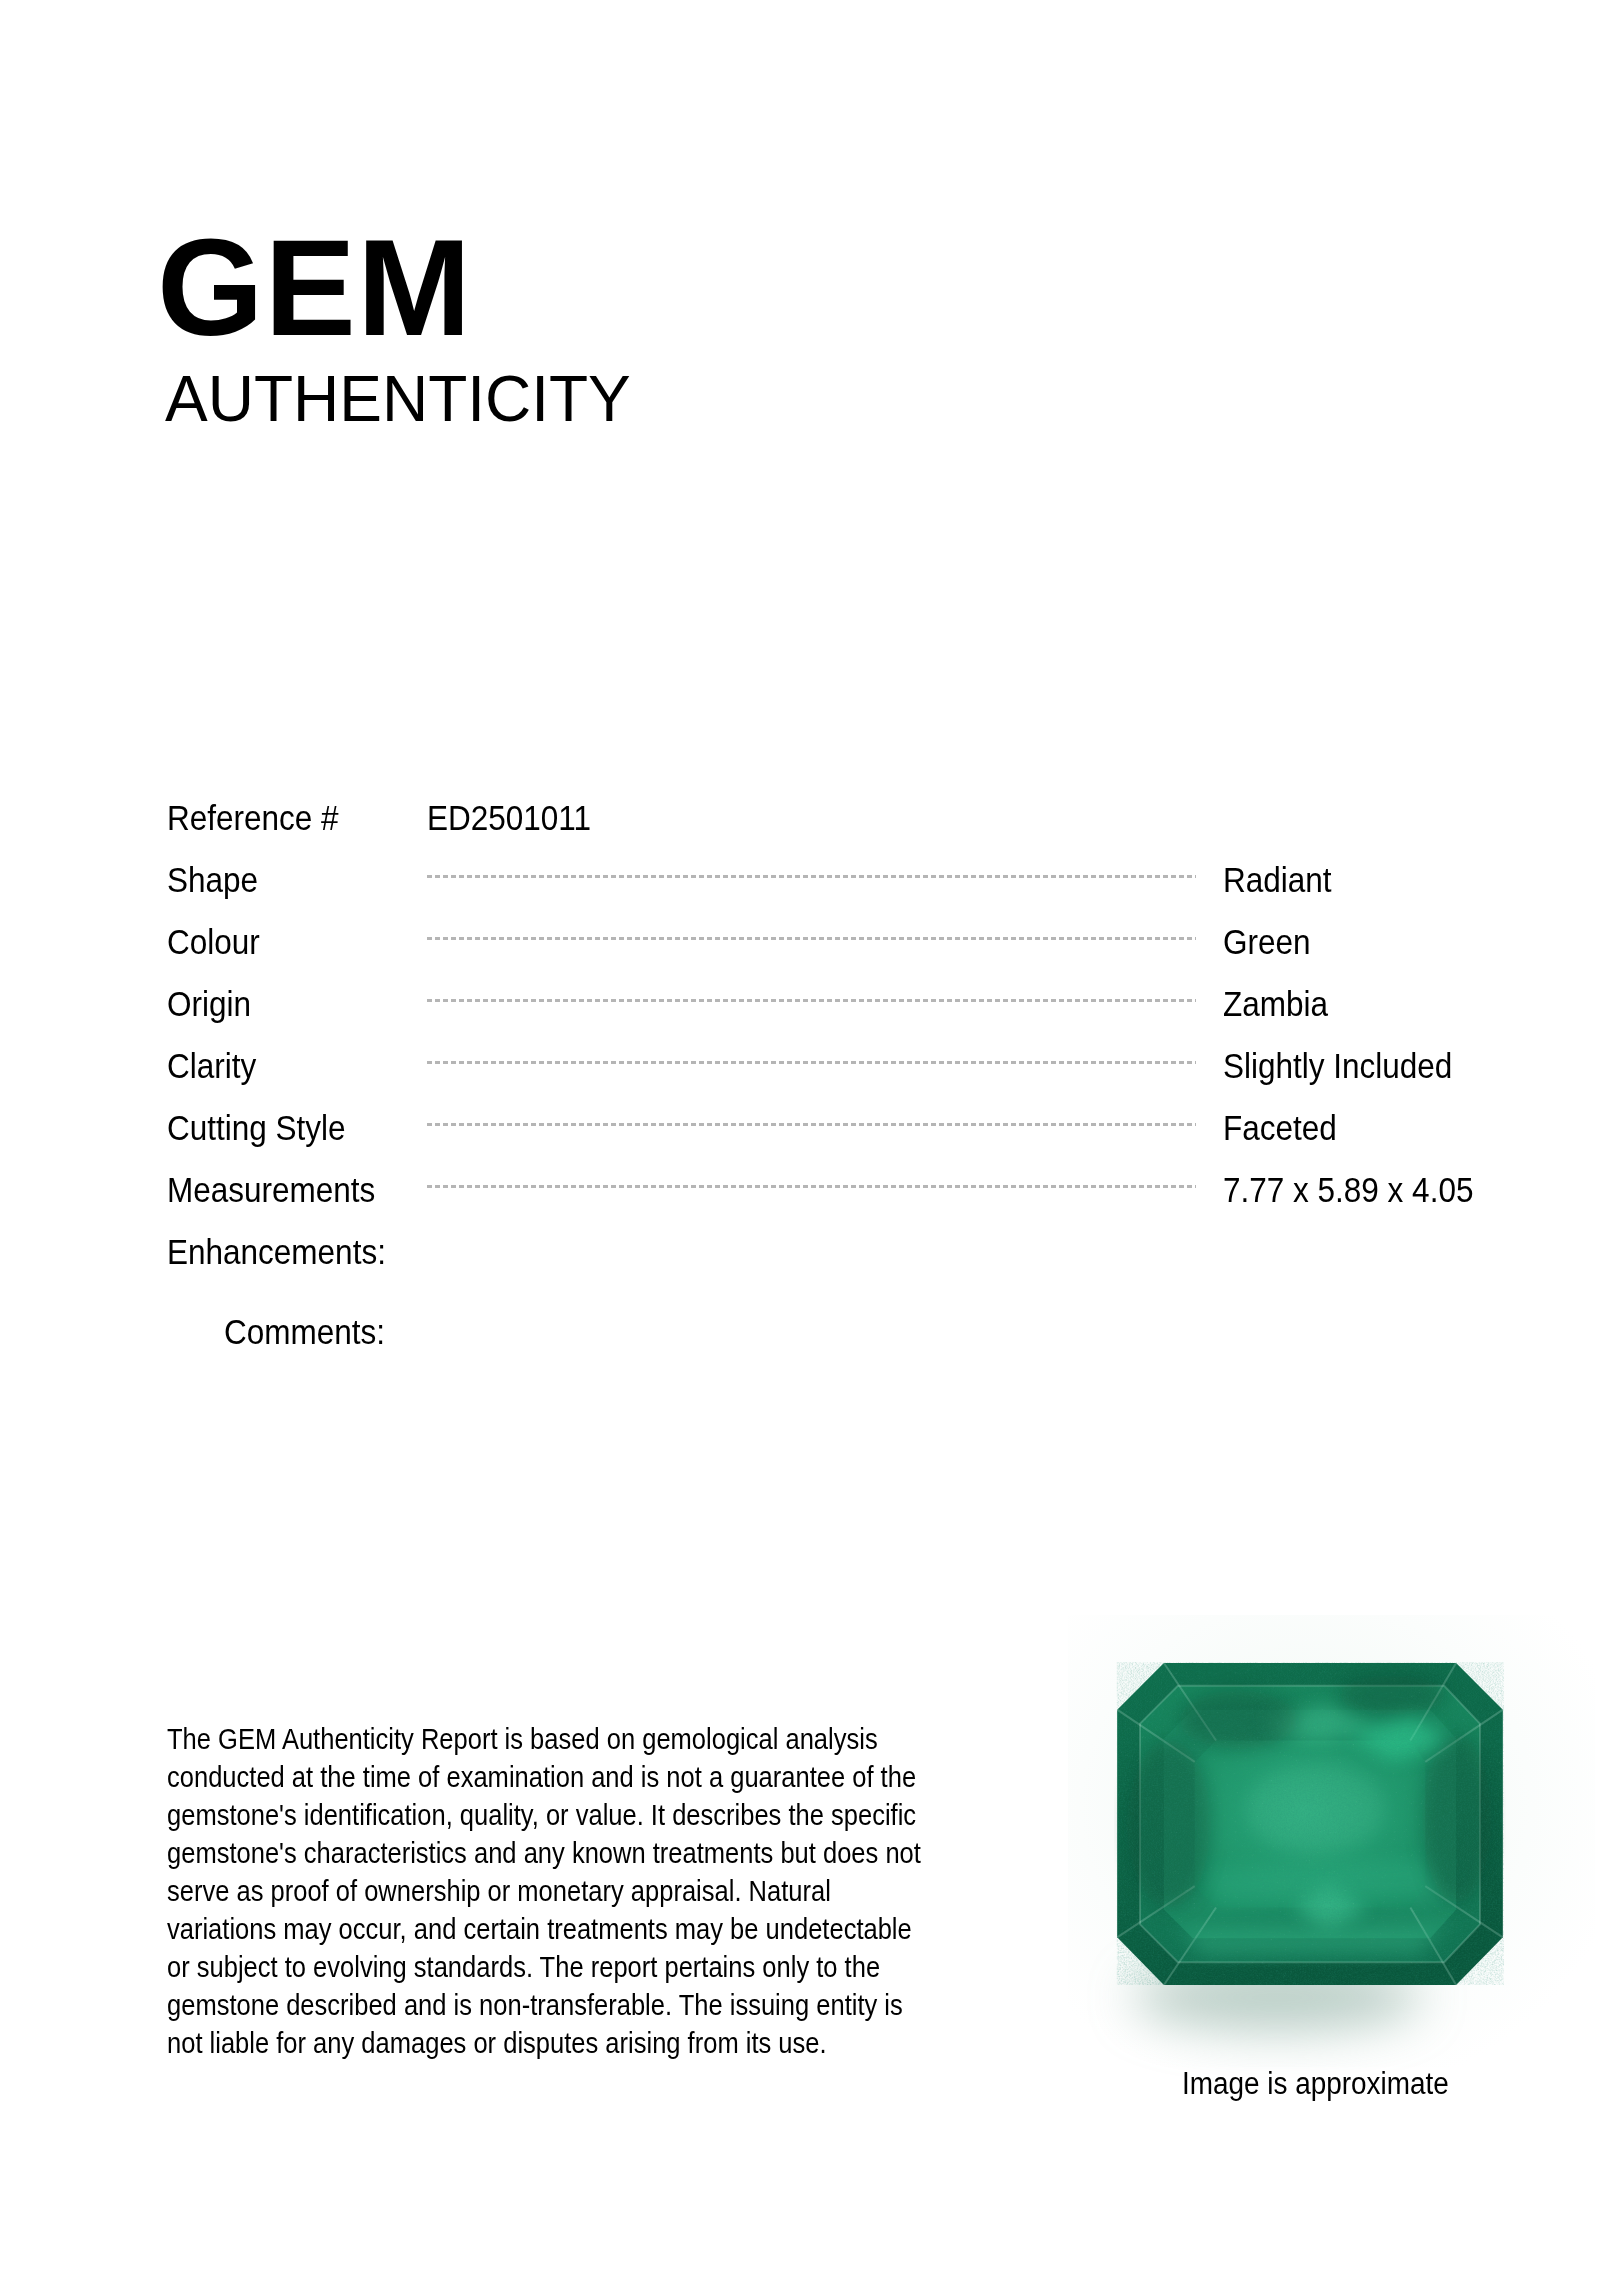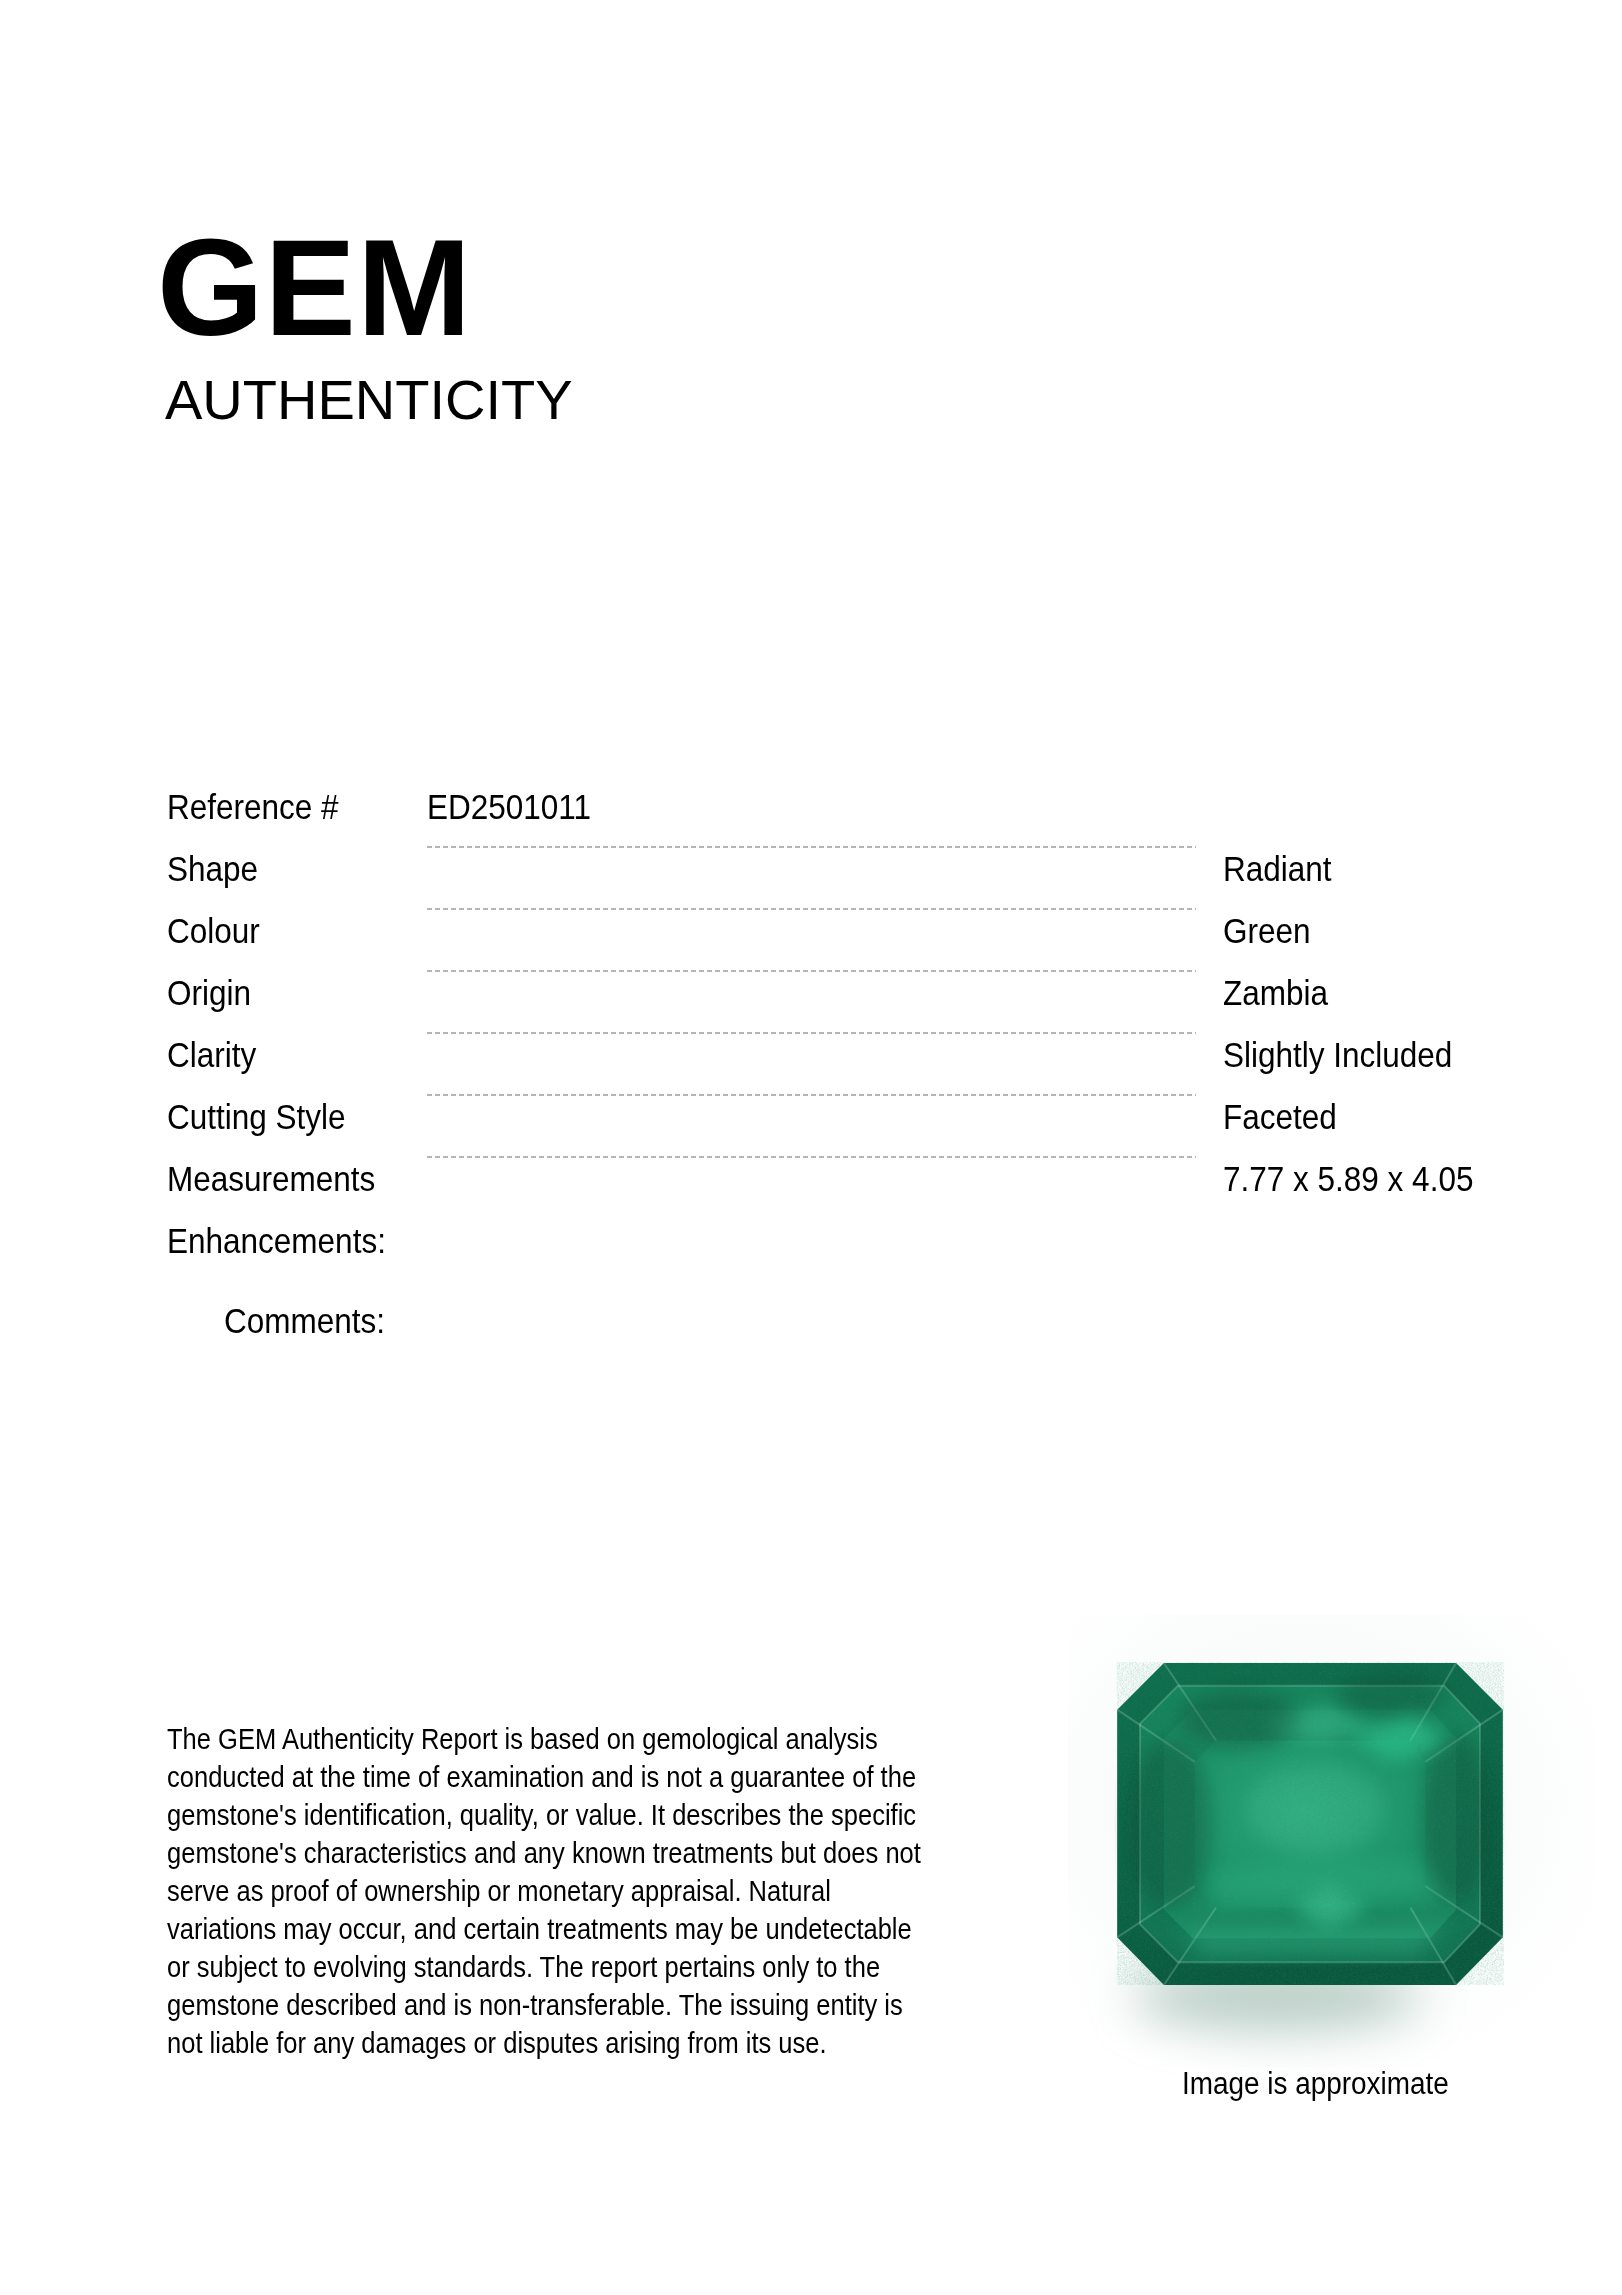--- a/index.html
+++ b/index.html
@@ -8,25 +8,25 @@
     font-family:"Liberation Sans","DejaVu Sans",sans-serif;color:#000;
     overflow:hidden;
   }
   
   .gem-title{
     position:absolute;left:157px;top:219px;
     font-size:137px;font-weight:bold;line-height:1;letter-spacing:1px;
   }
   .subtitle{
     position:absolute;left:165px;top:356px;
-    font-size:56px;font-weight:400;line-height:87px;letter-spacing:0;
+    font-size:64px;font-weight:400;line-height:87px;letter-spacing:0;
   }
   
   .fields{position:absolute;left:167px;top:787px;width:1272px;}
-  .row{display:flex;align-items:flex-start;height:62px;font-size:35px;}
+  .row{display:flex;align-items:center;height:62px;font-size:35px;}
   .row .label{
     width:260px;flex:none;white-space:nowrap;
     transform:scaleX(.9);transform-origin:left center;
   }
   .row .mid{width:769px;flex:none;display:flex;align-items:center;position:relative;}
   .row .leader{
     width:100%;height:2.5px;position:relative;top:-3.5px;
     background:repeating-linear-gradient(90deg,#b5b5b5 0 5.5px,transparent 5.5px 8px);
   }
   .row .value-left{white-space:nowrap;transform:scaleX(.9);transform-origin:left center;}

